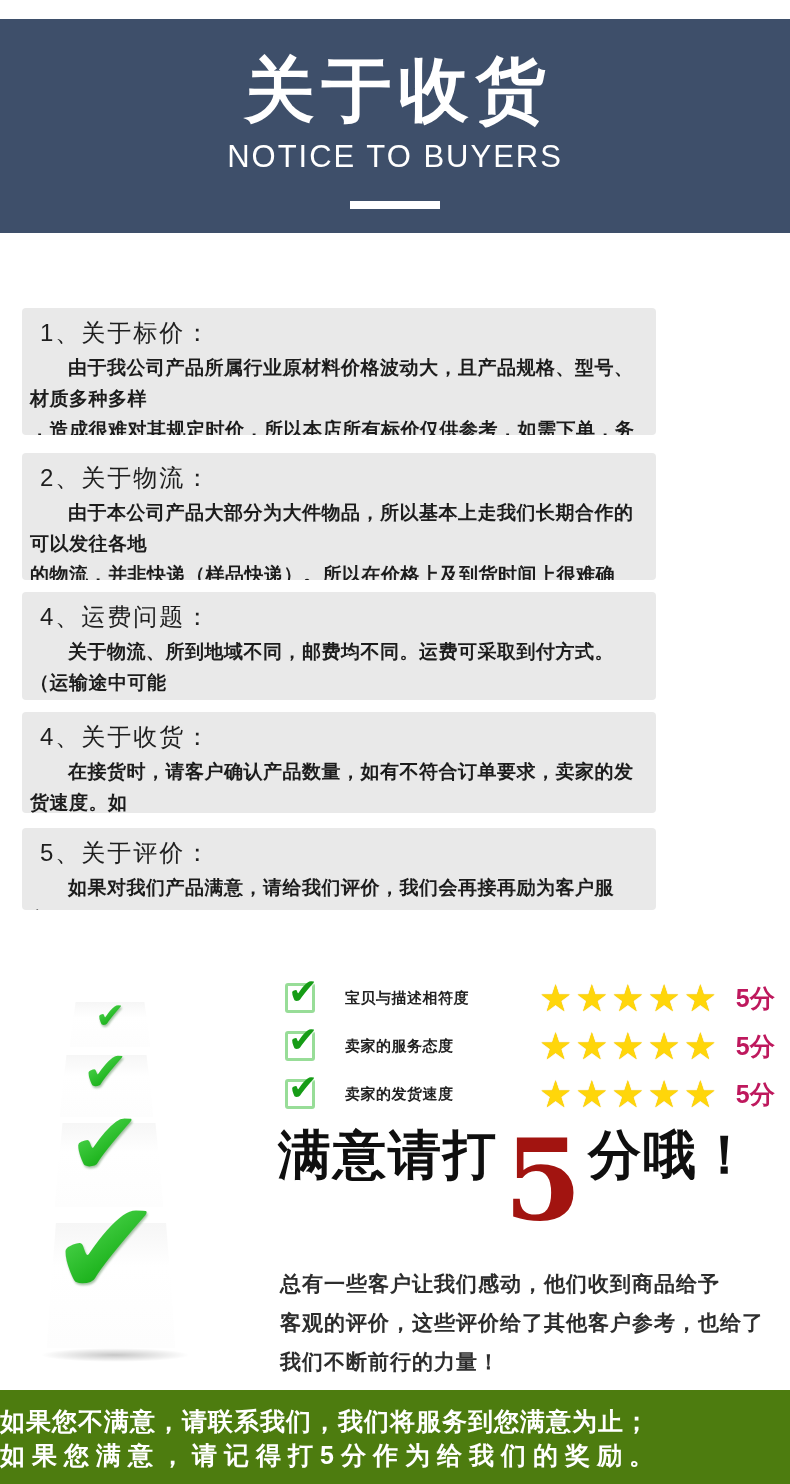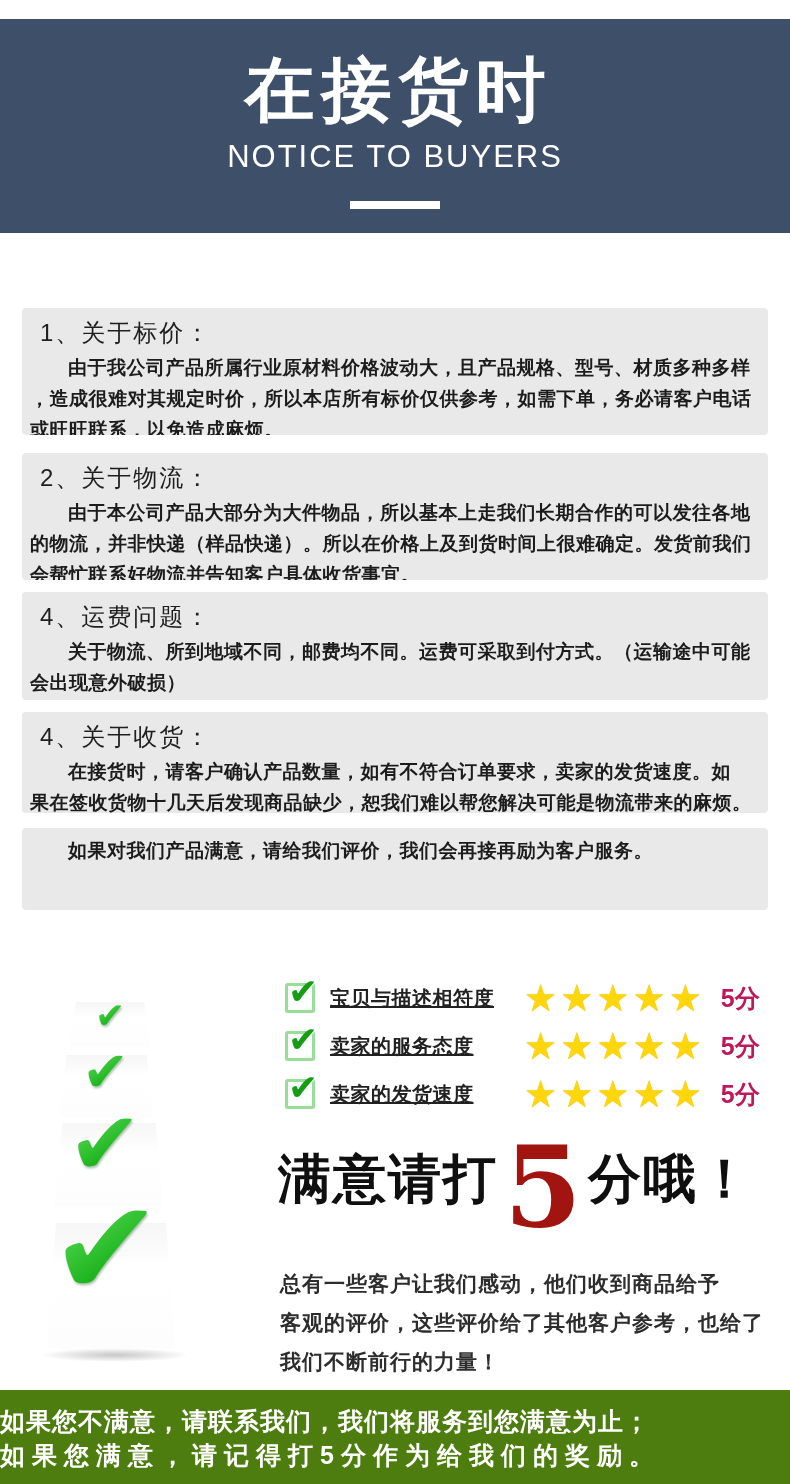--- a/index.html
+++ b/index.html
@@ -21,21 +21,21 @@
   }
   .hero-subtitle {
     margin-top:14px; font-size:31px; color:#fff; letter-spacing:2px;
     font-weight:normal;
   }
   .hero-underline {
     width:90px; height:8px; background:#fff; margin:26px auto 0;
   }
   
   .note-box {
-    position:absolute; left:22px; width:746px; background:#e9e9e9;
+    position:absolute; left:22px; width:634px; background:#e9e9e9;
     border-radius:4px; padding:7px 10px 0 8px; overflow:hidden;
   }
   .box-1 { top:308px; height:127px; }
   .box-2 { top:453px; height:127px; }
   .box-3 { top:592px; height:108px; }
   .box-4 { top:712px; height:101px; }
   .box-5 { top:828px; height:82px; }
   .note-title {
     font-size:24px; font-weight:500; color:#1f1f1f;
     margin:2px 0 3px 10px; letter-spacing:2px; line-height:32px;
@@ -74,32 +74,32 @@
   .rating-row { display:flex; align-items:center; height:48px; }
   .checkbox {
     position:relative; width:30px; height:30px; flex:0 0 30px;
     border:3px solid #98dd98; border-radius:3px; background:#fff;
   }
   .checkbox .glyph {
     position:absolute; left:0px; top:-12px; font-size:36px; line-height:1;
     font-weight:bold; color:#169c16; text-shadow:1px 1px 0 rgba(255,255,255,0.6);
   }
   .rating-label {
-    width:194px; margin-left:15px; font-size:20px; font-weight:bold;
-    color:#222; letter-spacing:0.5px;text-decoration:underline;
+    width:194px; margin-left:30px; font-size:15px; font-weight:bold;
+    color:#222; letter-spacing:0.5px;
   }
   .rating-stars {
     font-size:37px; color:#ffd60a; letter-spacing:3px; line-height:1;
     text-shadow:0 0 1px #e3af00;
   }
   .rating-score { margin-left:16px; font-size:25px; font-weight:bold; color:#be185d; }
   
   .slogan {
     position:absolute; left:278px; top:1128px; height:118px;
-    display:flex; align-items:center;
+    display:flex; align-items:flex-start;
   }
   .slogan-text {
     font-size:53px; font-weight:bold; color:#0f0f0f; line-height:1;
     margin-bottom:18px; letter-spacing:2px;
   }
   .slogan-number {
     font-family:"DejaVu Serif","Liberation Serif",serif;
     font-size:112px; font-weight:bold; color:#a21410; line-height:0.92;
     margin:0 6px; margin-bottom:0px;
   }
@@ -122,21 +122,21 @@
     font-size:25px; font-weight:bold; color:#fff; line-height:34px;
     letter-spacing:7px;
   }
 </style>
 </head>
 <body>
 
 <div class="page">
 
   <div class="hero">
-    <div class="hero-title">在接货时</div>
+    <div class="hero-title">关于收货</div>
     <div class="hero-subtitle">NOTICE TO BUYERS</div>
     <div class="hero-underline"></div>
   </div>
 
   <div class="note-box box-1">
     <div class="note-title">1、关于标价：</div>
     <div class="note-body">由于我公司产品所属行业原材料价格波动大，且产品规格、型号、材质多种多样
 ，造成很难对其规定时价，所以本店所有标价仅供参考，如需下单，务必请客户电话
 或旺旺联系，以免造成麻烦。</div>
   </div>
@@ -150,20 +150,21 @@
     <div class="note-title">4、运费问题：</div>
     <div class="note-body">关于物流、所到地域不同，邮费均不同。运费可采取到付方式。（运输途中可能
 会出现意外破损）</div>
   </div>
   <div class="note-box box-4">
     <div class="note-title">4、关于收货：</div>
     <div class="note-body">在接货时，请客户确认产品数量，如有不符合订单要求，卖家的发货速度。如
 果在签收货物十几天后发现商品缺少，恕我们难以帮您解决可能是物流带来的麻烦。</div>
   </div>
   <div class="note-box box-5">
+    <div class="note-title">5、关于评价：</div>
     <div class="note-body">如果对我们产品满意，请给我们评价，我们会再接再励为客户服务。</div>
   </div>
 
   <div>
     <div class="tray tray-1"></div>
     <div class="tray tray-2"></div>
     <div class="tray tray-3"></div>
     <div class="tray tray-4"></div>
     <div class="stack-shadow"></div>
     <span class="tray-check check-1">✔</span>

